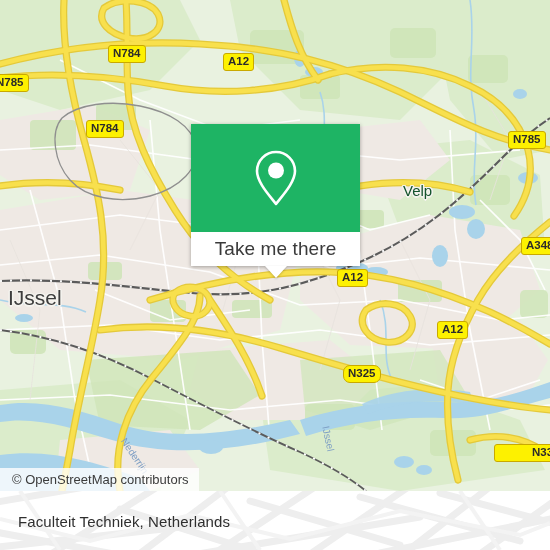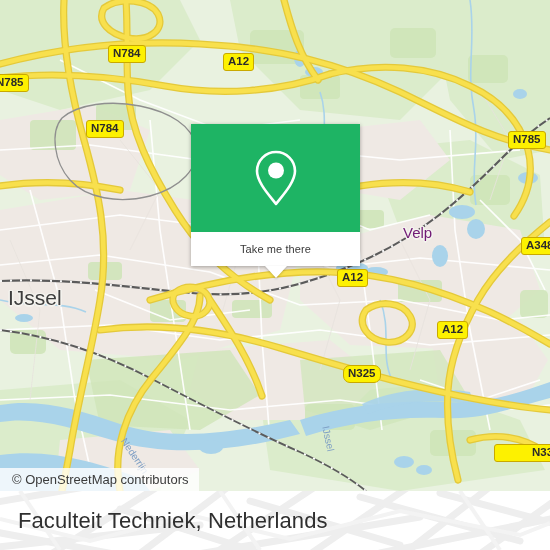--- a/index.html
+++ b/index.html
@@ -58,22 +58,21 @@
     text-shadow:
       1.5px 0 #f4f3ee, -1.5px 0 #f4f3ee, 0 1.5px #f4f3ee, 0 -1.5px #f4f3ee,
       1px 1px #f4f3ee, -1px -1px #f4f3ee, 1px -1px #f4f3ee, -1px 1px #f4f3ee;
   }
   .place-city {
     font-size: 21px;
     color: #3d3d3d;
   }
   .place-town {
     font-size: 15px;
-    color: #701a75;
-    margin-top: 42px;
+    color: #14532d;
   }
   .water-label {
     position: absolute;
     color: #7d9ec4;
     font-family: "Liberation Sans", sans-serif;
     font-size: 10px;
     white-space: nowrap;
     font-style: normal;
   }
 
@@ -95,21 +94,21 @@
   #popup-footer {
     position: relative;
     height: 34px;
     background: #ffffff;
     display: flex;
     align-items: center;
     justify-content: center;
   }
   #popup-footer-label {
     font-family: "Liberation Sans", sans-serif;
-    font-size: 11px;
+    font-size: 19px;
     color: #3a3a3a;
     letter-spacing: 0.1px;
   }
   #popup-tail {
     position: absolute;
     left: 50%;
     margin-left: -11px;
     top: 34px;
     width: 0; height: 0;
     border-left: 11px solid transparent;
@@ -152,21 +151,21 @@
     position: absolute;
     left: 0; top: 0;
     opacity: 1;
   }
   #place-name {
     position: absolute;
     left: 18px;
     top: 50%;
     transform: translateY(-50%);
     font-family: "Liberation Sans", sans-serif;
-    font-size: 22px;
+    font-size: 15px;
     color: #2f2f2f;
     white-space: nowrap;
     letter-spacing: 0.1px;
   }
   #brand-logo {
     position: absolute;
     right: 13px;
     top: 50%;
     transform: translateY(-50%);
     display: flex;

